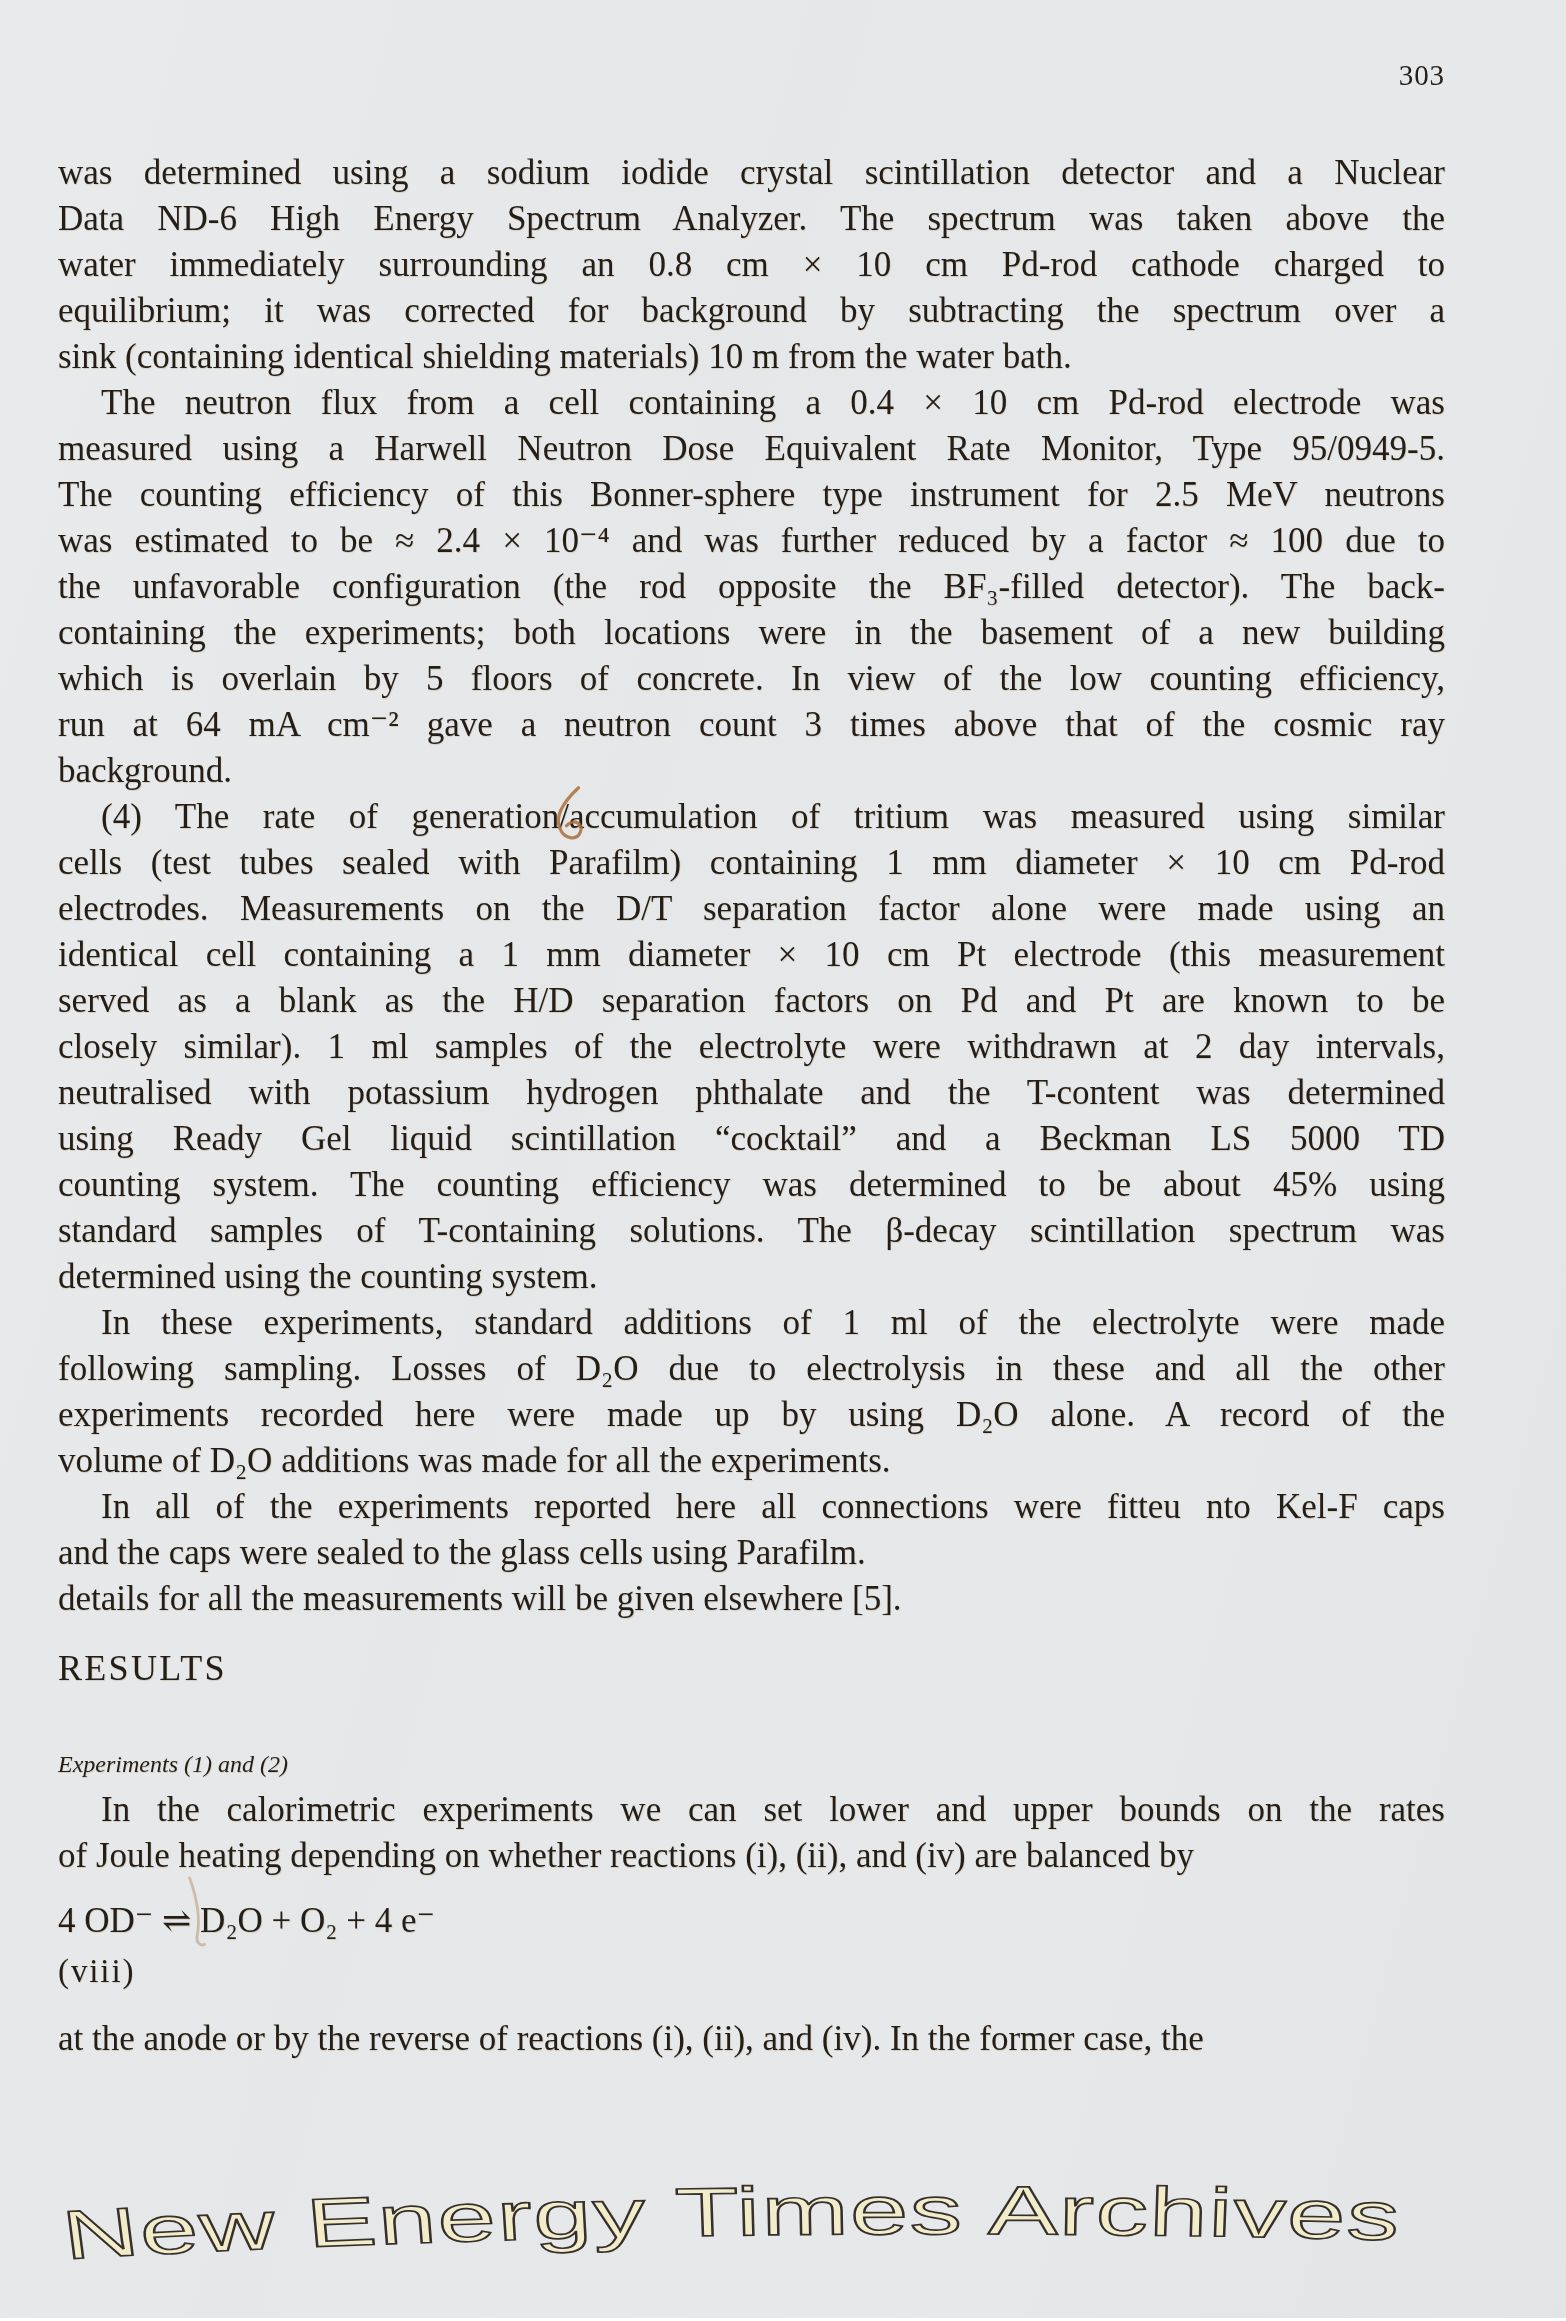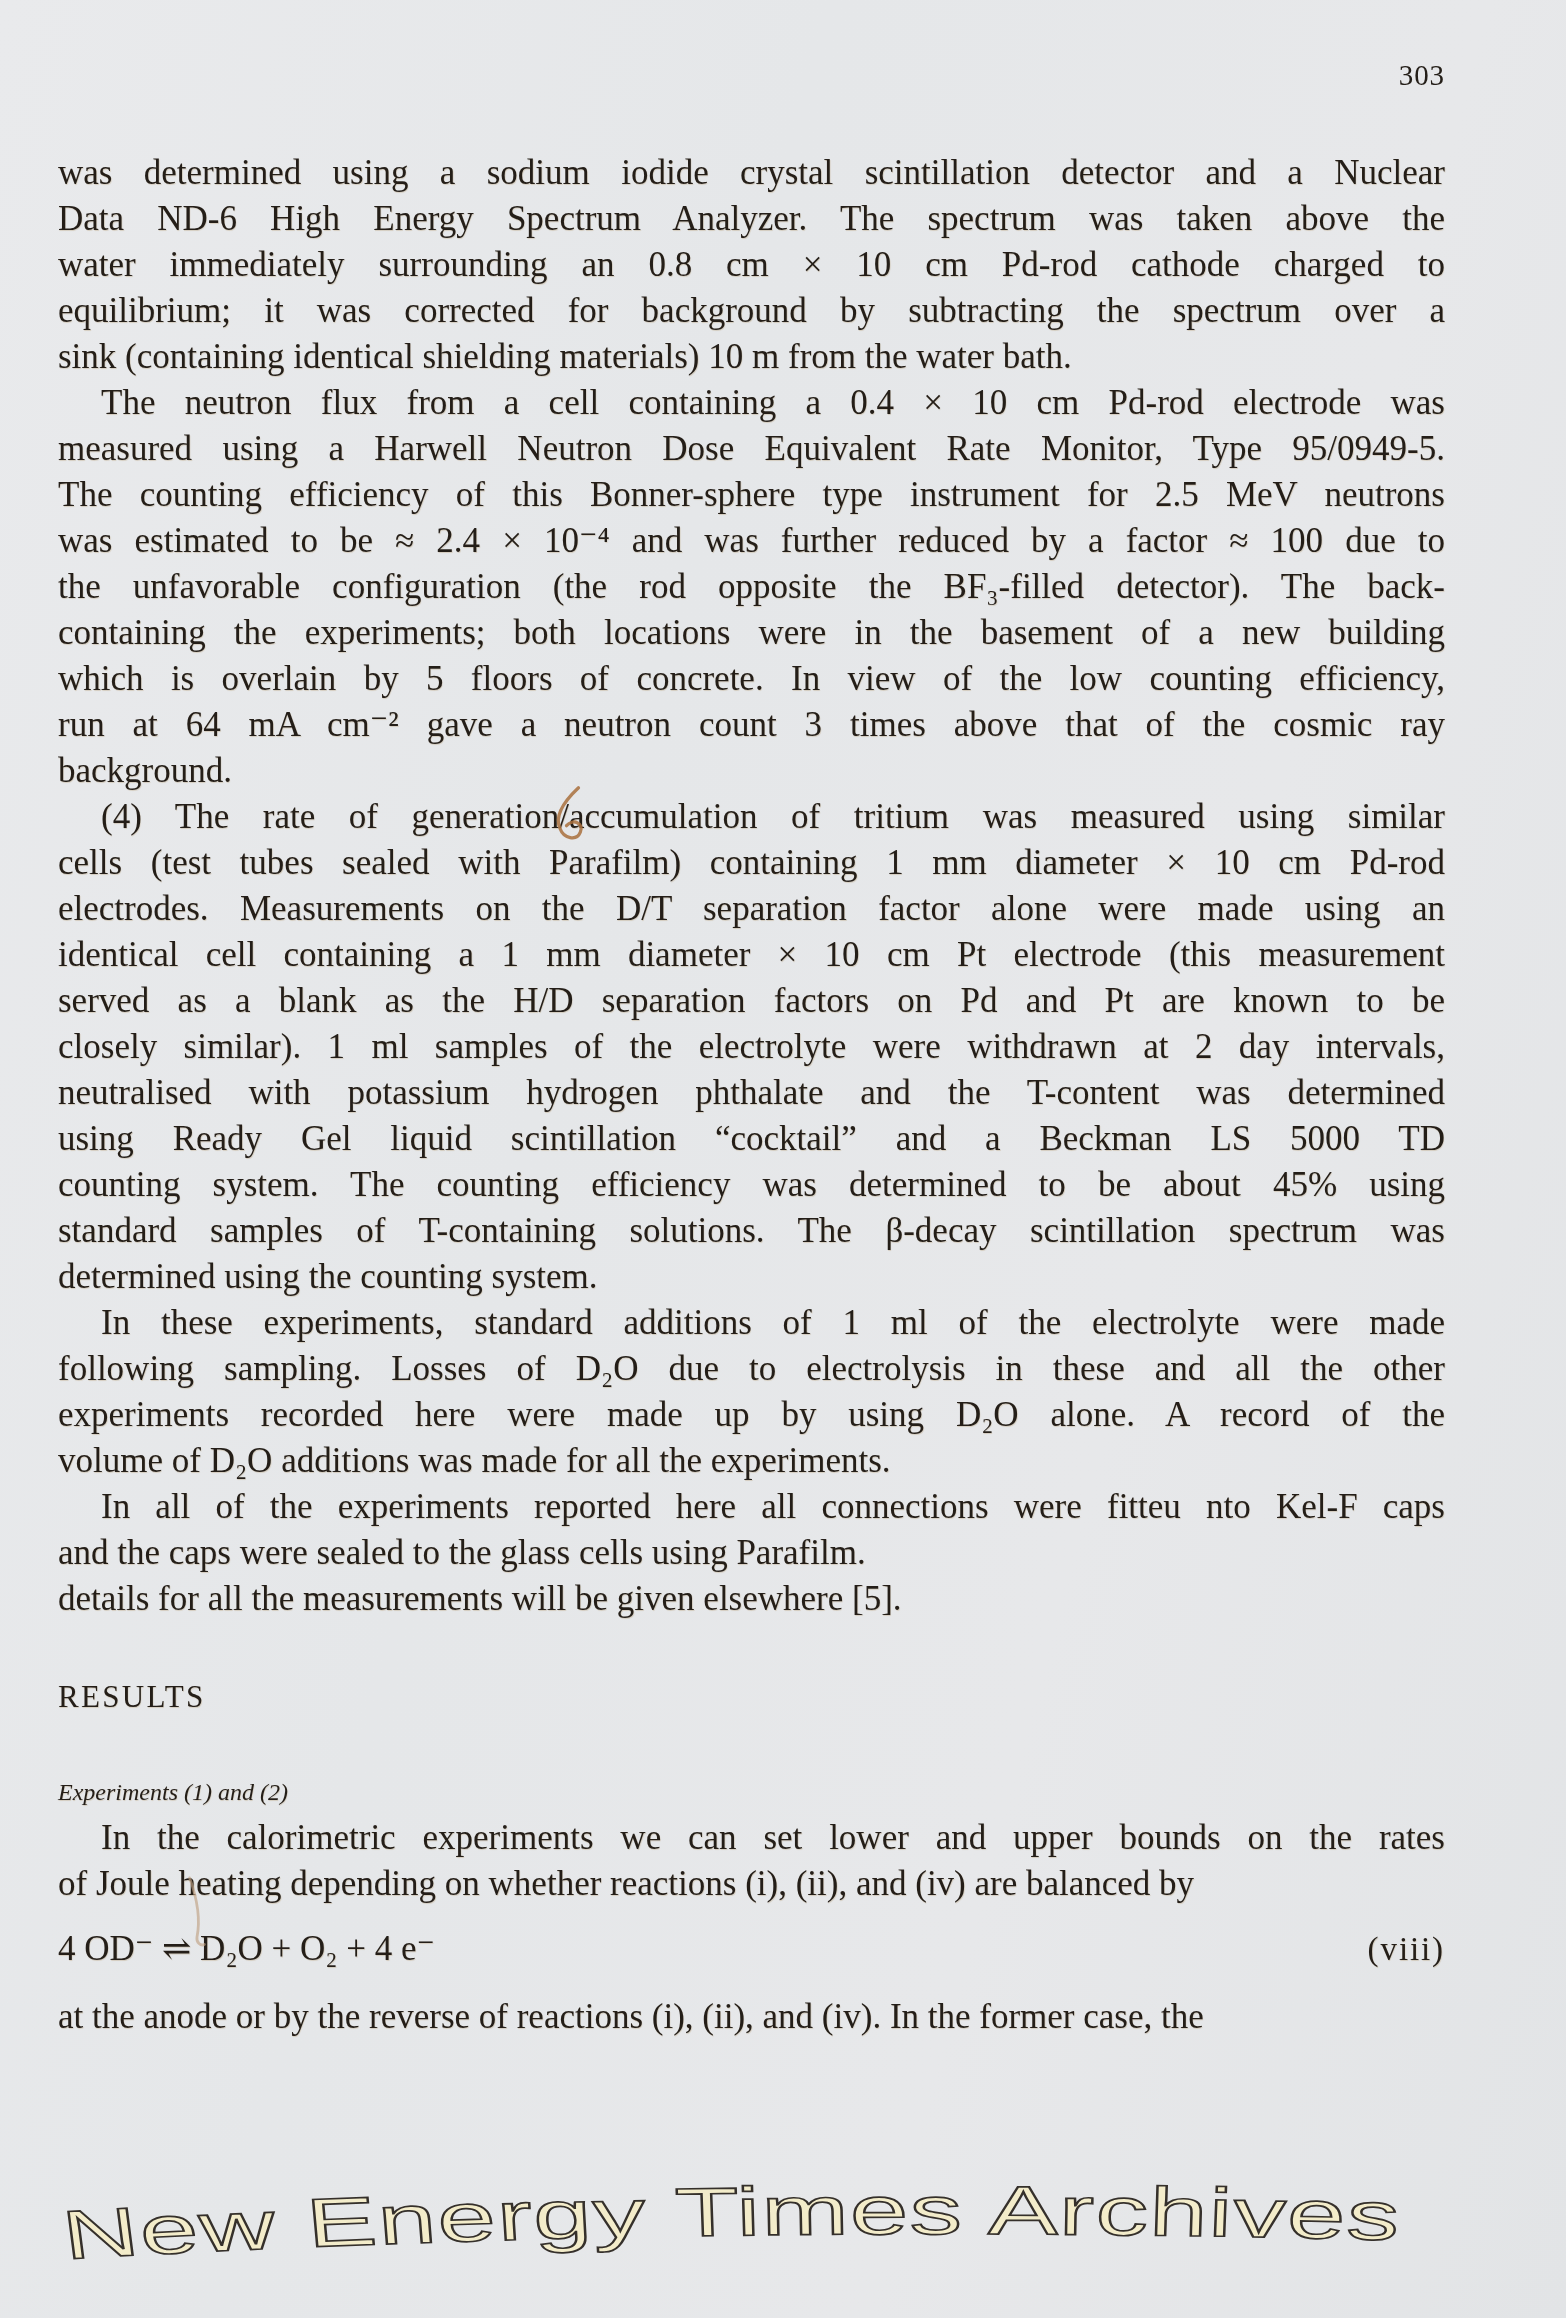--- a/index.html
+++ b/index.html
@@ -35,38 +35,39 @@
     text-align: justify;
     text-align-last: justify;
     white-space: nowrap;
   }
   .para .line.last {
     text-align: left;
     text-align-last: left;
   }
   .para .line.indent { padding-left: 43px; }
   .heading {
-    margin-top: 54px;
-    font-size: 31px;
+    margin-top: 26px;
+    font-size: 36px;
     line-height: 41px;
     letter-spacing: 2.3px;
   }
   .subheading {
     margin-top: 52px;
     font-size: 24px;
     line-height: 46px;
     font-style: italic;
   }
   .equation {
     margin: 16.7px 0 20.4px 0;
     display: flex;
     justify-content: space-between;
     align-items: baseline;
     font-size: 35px;
     line-height: 50px;
+    flex-direction: column;
   }
   .equation .eq-label { font-size: 33px; letter-spacing: 1.9px; }
   .watermark { position: absolute; top: 2129px; left: 0; }
   .wm-text {
     font-family: "Liberation Sans", "DejaVu Sans", sans-serif;
     letter-spacing: 1px;
   }
   .artifact { position: absolute; pointer-events: none; }
 </style>
 </head>

